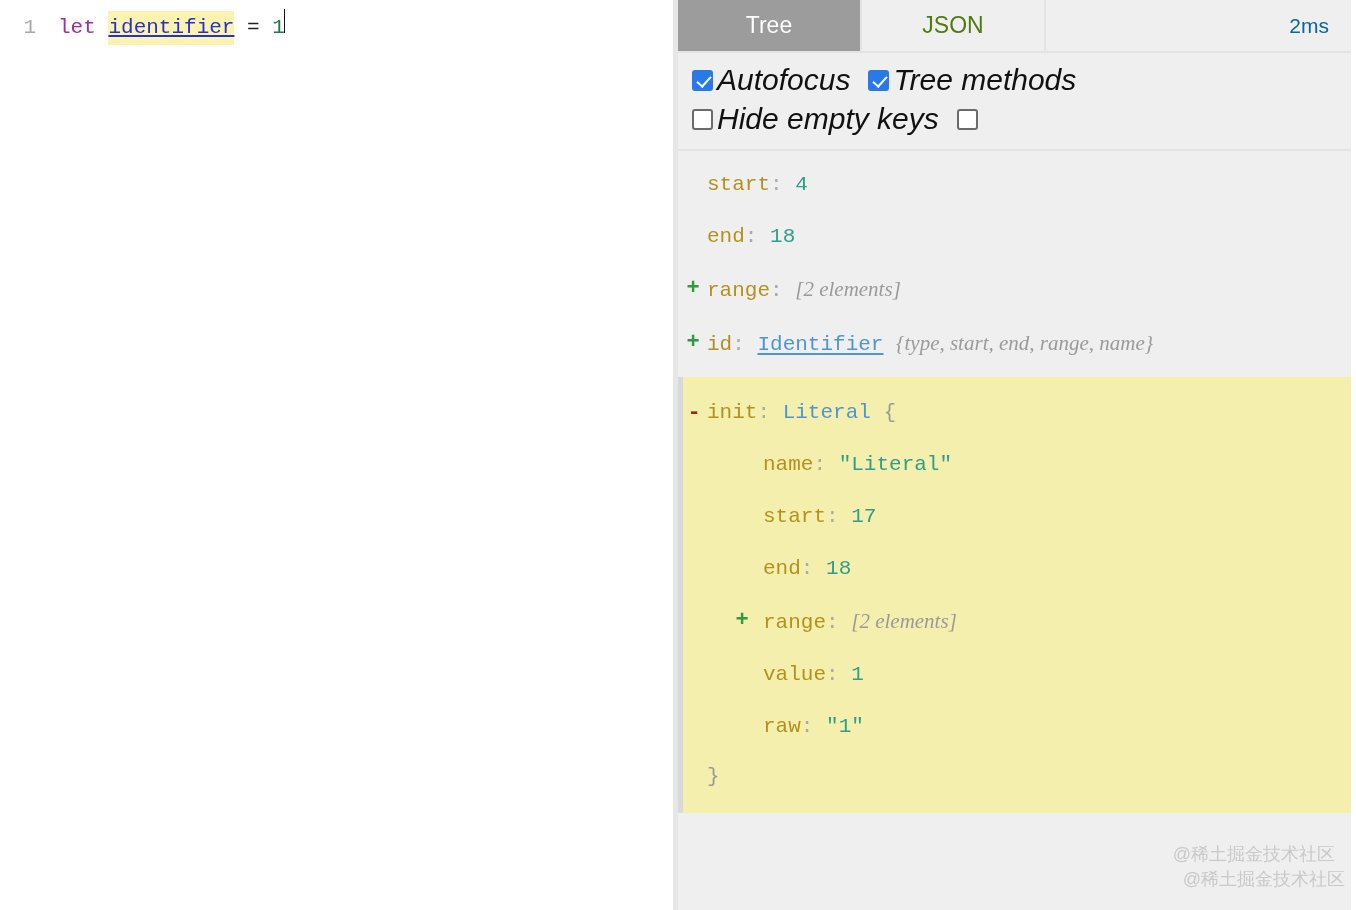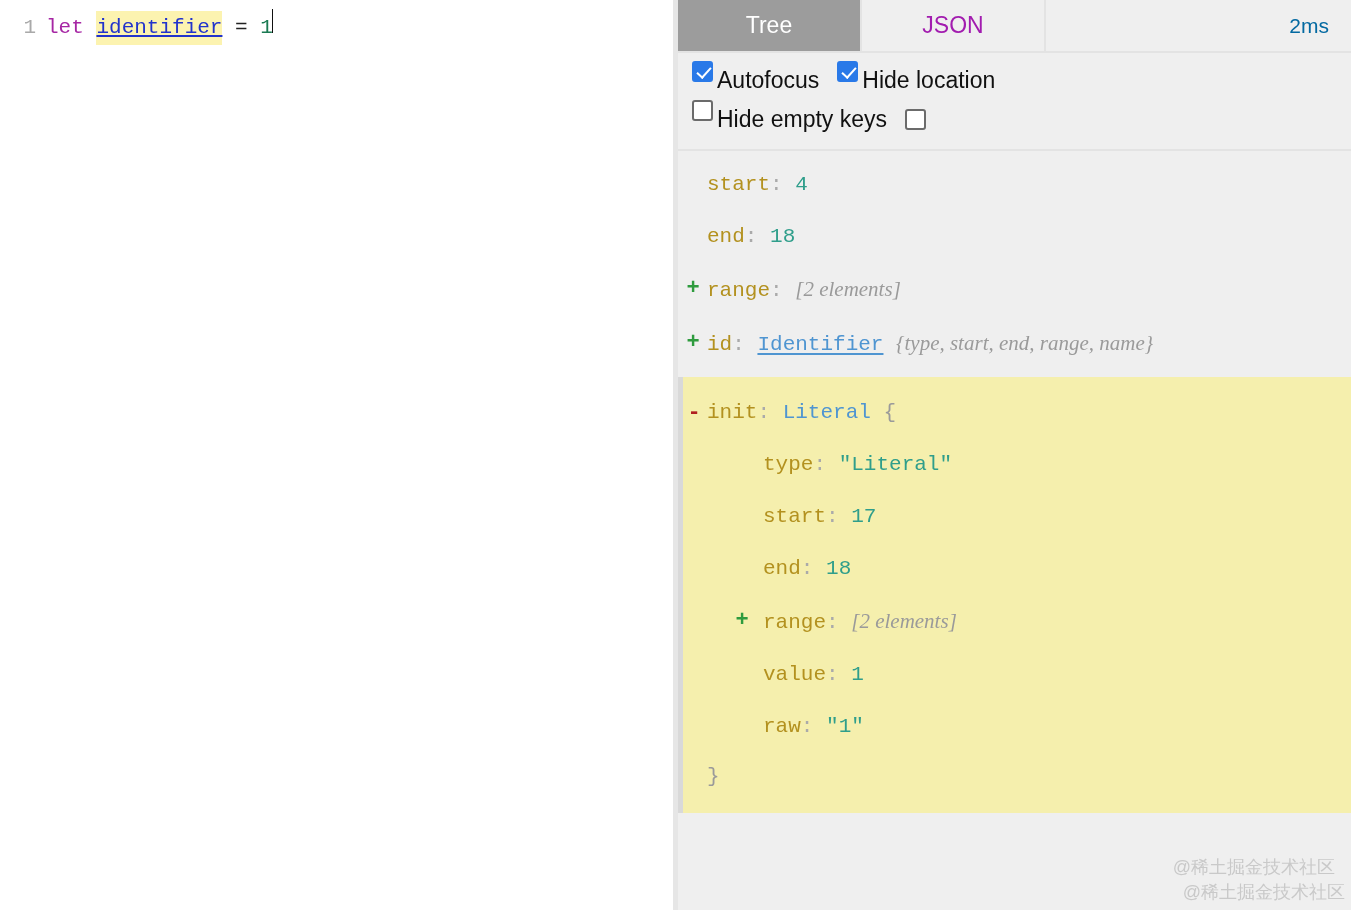--- a/index.html
+++ b/index.html
@@ -24,21 +24,21 @@
     font-size: 21px; line-height: 34px;
     padding-top: 9px;
     white-space: pre;
   }
   .gutter-num {
     color: #a9a9a9;
     width: 46px; text-align: right;
     padding-right: 10px;
     user-select: none;
   }
-  .tok-kw   { color: #a626a4; }
+  .tok-kw   { color: #a626a4; margin-left: 12px; }
   .tok-ident{
     color: #2233cc;
     background: #fcf3b0;
     text-decoration: underline;
     text-underline-offset: 2px;
   }
   .tok-op   { color: #222222; }
   .tok-num  { color: #1a7a52; }
   .caret {
     display: inline-block;
@@ -59,46 +59,47 @@
   
   .tabbar {
     height: 53px; flex: 0 0 53px;
     display: flex; align-items: stretch;
     background: #efefef;
     border-bottom: 2px solid #e3e3e3;
   }
   .tab {
     display: flex; align-items: center; justify-content: center;
     font-size: 23px;
-    color: #a21caf;
+    color: #4d7c0f;
     width: 184px;
     border-right: 2px solid #e3e3e3;
     cursor: pointer;
   }
   .tab.active { background: #9c9c9c; color: #ffffff; }
   .timing {
     flex: 1;
     display: flex; align-items: center; justify-content: flex-end;
     padding-right: 22px;
     font-size: 21px; color: #0369a1;
   }
 
   
   .options {
     padding: 8px 14px 10px 14px;
     background: #efefef;
     border-bottom: 2px solid #e3e3e3;
   }
   .opt-row { display: flex; align-items: center; margin-bottom: 1px; }
   .opt {
-    display: flex; align-items: flex-start;
-    font-size: 23px; color: #111;
+    display: flex; align-items: center;
+    font-size: 30px; color: #111;
     margin-right: 18px;
     cursor: pointer;
     line-height: 38px;
+    font-style: italic;
   }
   .cb {
     width: 21px; height: 21px;
     border: 2px solid #6b6b6b;
     border-radius: 3px;
     background: #ffffff;
     margin-right: 4px;
     position: relative;
     flex: 0 0 21px;
   }
@@ -165,21 +166,21 @@
   }
   .hl-block .node { padding-left: 24px; }
   .hl-block .node.child { padding-left: 80px; }
   .hl-block .marker { left: 4px; }
   .hl-block .node.child .marker { left: 52px; }
   .hl-close { padding-left: 24px; line-height: 48px; color: #9a9a9a; }
 
   
   .watermark {
     position: absolute;
-    right: 16px; bottom: 5px;
+    right: 16px; bottom: 18px;
     color: #c9c9c9;
     font-size: 18px;
     line-height: 25px;
     text-align: right;
     pointer-events: none;
     user-select: none;
   }
   .watermark div:last-child { margin-right: -10px; }
 </style>
 </head>
@@ -210,21 +211,21 @@
     </div>
 
     <div class="options">
       <div class="opt-row">
         <label class="opt">
           <span class="cb checked"></span>
           <span>Autofocus</span>
         </label>
         <label class="opt">
           <span class="cb checked"></span>
-          <span>Hide location</span>
+          <span>Tree methods</span>
         </label>
       </div>
       <div class="opt-row">
         <label class="opt">
           <span class="cb"></span>
           <span>Hide empty keys</span>
         </label>
         <label class="opt">
           <span class="cb"></span>
         </label>
@@ -259,21 +260,21 @@
       <div class="hl-block">
 
         <div class="node">
           <span class="marker minus">-</span>
           <span class="k">init</span><span class="colon">:</span>
           <span class="v-type">Literal</span>
           <span class="brace">{</span>
         </div>
 
         <div class="node child">
-          <span class="k">type</span><span class="colon">:</span>
+          <span class="k">name</span><span class="colon">:</span>
           <span class="v-str">"Literal"</span>
         </div>
 
         <div class="node child">
           <span class="k">start</span><span class="colon">:</span>
           <span class="v-num">17</span>
         </div>
 
         <div class="node child">
           <span class="k">end</span><span class="colon">:</span>

